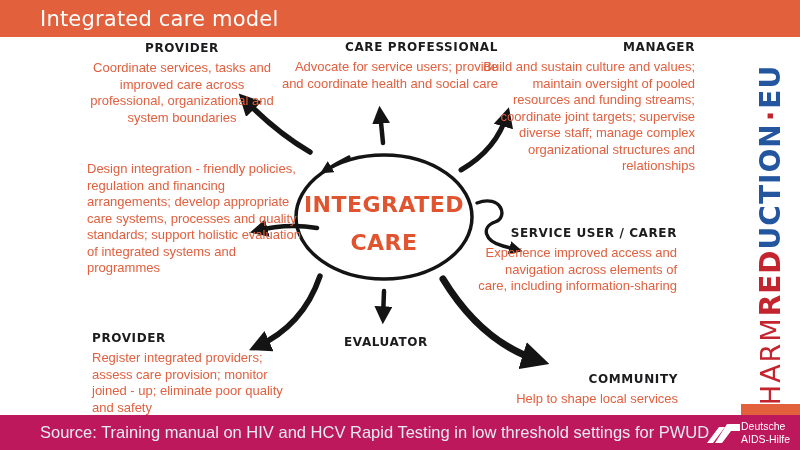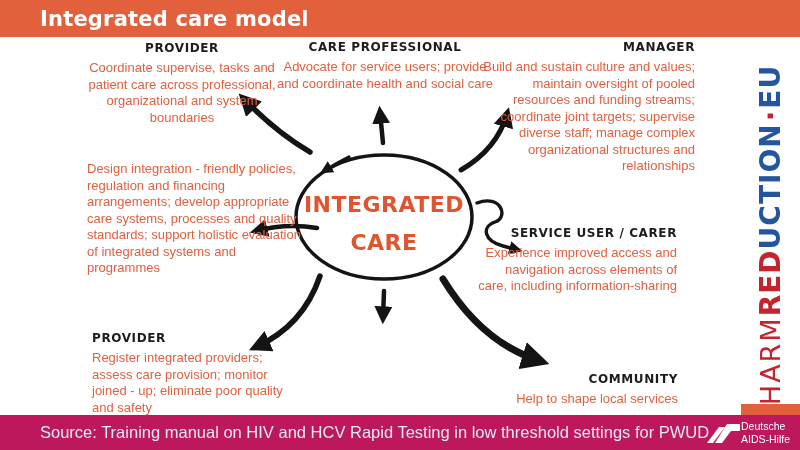--- a/index.html
+++ b/index.html
@@ -4,38 +4,38 @@
 <style>
   * { margin:0; padding:0; box-sizing:border-box; }
   html,body { width:800px; height:450px; }
   body { font-family:"Liberation Sans", sans-serif; background:#fff; }
   .slide { position:relative; width:800px; height:450px; background:#fff; overflow:hidden; }
 
   
   .top-bar { position:absolute; top:0; left:0; width:800px; height:37px; background:#E2603C;
              display:flex; align-items:center; }
   .top-bar h1 { margin-left:40px; font-family:"DejaVu Sans",sans-serif; font-size:21px;
-                font-weight:700; color:#ffffff; letter-spacing:0.2px; }
+                font-weight:400; color:#ffffff; letter-spacing:0.2px; }
 
   
   svg.arrows { position:absolute; left:0; top:0; width:800px; height:450px; }
 
   
   .oval-label { position:absolute; left:294px; top:186px; width:180px; text-align:center;
                 font-family:"DejaVu Sans",sans-serif; font-weight:700; color:#E0552F;
                 font-size:22px; line-height:38px; letter-spacing:0.5px; }
 
   
   .role { position:absolute; }
   .role h2 { font-family:"DejaVu Sans",sans-serif; font-size:12px; font-weight:700;
              color:#1C1C1E; letter-spacing:0.6px; margin-bottom:5px; }
   .role p  { font-size:13px; line-height:1.27; color:#E0603F; }
 
   #provider            { left:88px;  top:41px;  width:188px;text-align:center; }
-  #care-professional   { left:272px; top:40px;  width:226px; text-align:center; }
+  #care-professional   { left:272px; top:40px;  width:226px; text-align:right; }
   #manager             { left:477px; top:40px;  width:218px; text-align:right; }
   #policy-maker        { left:87px;  top:161px; width:214px; }
   #service-user-carer  { left:475px; top:226px; width:202px; text-align:right; }
   #regulator           { left:92px;  top:331px; width:192px; }
   #evaluator           { left:280px; top:335px; width:212px; text-align:center; }
   #community           { left:508px; top:372px; width:170px; text-align:right; }
 
   
   .branding { position:absolute; left:592px; top:208px; width:356px; height:54px;
               transform:rotate(-90deg); display:flex; align-items:center; justify-content:center;
@@ -86,21 +86,21 @@
     </g>
   </svg>
 
   <div class="oval-label">
     <div>INTEGRATED</div>
     <div>CARE</div>
   </div>
 
   <div class="role" id="provider">
     <h2>PROVIDER</h2>
-    <p>Coordinate supervise, tasks and patient care across professional, organizational and system boundaries</p>
+    <p>Coordinate services, tasks and improved care across professional, organizational and system boundaries</p>
   </div>
 
   <div class="role" id="care-professional">
     <h2>CARE PROFESSIONAL</h2>
     <p>Advocate for service users; provide and coordinate health and social care</p>
   </div>
 
   <div class="role" id="manager">
     <h2>MANAGER</h2>
     <p>Build and sustain culture and values; maintain oversight of pooled resources and funding streams; coordinate joint targets; supervise diverse staff; manage complex organizational structures and relationships</p>
@@ -114,20 +114,21 @@
     <h2>SERVICE USER / CARER</h2>
     <p>Experience improved access and navigation across elements of care, including information-sharing</p>
   </div>
 
   <div class="role" id="regulator">
     <h2>PROVIDER</h2>
     <p>Register integrated providers; assess care provision; monitor joined - up; eliminate poor quality and safety</p>
   </div>
 
   <div class="role" id="evaluator">
+    <h2>EVALUATOR</h2>
   </div>
 
   <div class="role" id="community">
     <h2>COMMUNITY</h2>
     <p>Help to shape local services</p>
   </div>
 
   <div class="branding">
     <span class="b-harm">HARM</span>
       <span class="b-red">RED</span>

